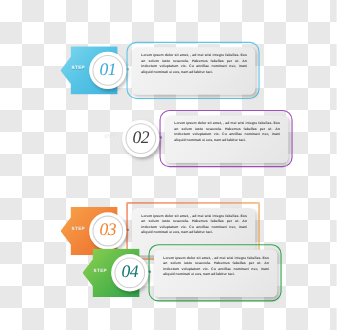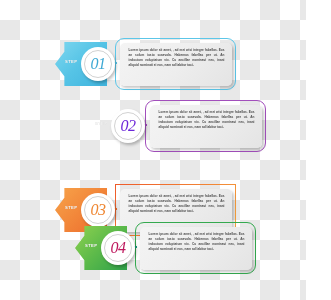--- a/index.html
+++ b/index.html
@@ -135,33 +135,33 @@
   
   #row-1 .arrow { background: linear-gradient(135deg, #7fd7ef 0%, #56c4e6 48%, #3fb3dd 100%); }
   #row-1 .card  { border-color: #5cc6e8; }
   #row-1 .stub  { background: #5cc6e8; }
   #row-1 .num   { color: #3fa9d4; }
 
   
   #row-2 .arrow { background: linear-gradient(135deg, #cf8fd8 0%, #b濃 0%, #bb72c9 50%, #9d4eb5 100%); }
   #row-2 .card  { border-color: #a24fbc; }
   #row-2 .stub  { background: #a24fbc; }
-  #row-2 .num   { color: #6d28d9; }
+  #row-2 .num   { color: #404040; }
 
   
   #row-3 .arrow { background: linear-gradient(135deg, #f7a44b 0%, #f2873a 50%, #ec6a2c 100%); }
   #row-3 .card  { border-color: #ef7d33; border-image: linear-gradient(135deg, #ee5a2a, #f5a93f) 1; }
   #row-3 .stub  { background: #ee6a2c; }
   #row-3 .num   { color: #ef8733; }
 
   
   #row-4 .arrow { background: linear-gradient(135deg, #8fd14f 0%, #5cba4a 50%, #2fa24a 100%); }
   #row-4 .card  { border-color: #34a94f; }
   #row-4 .stub  { background: #1f9e7e; }
-  #row-4 .num   { color: #be185d; }
+  #row-4 .num   { color: #0f766e; }
 </style>
 </head>
 <body>
 
 <div id="canvas">
 
   <div class="step-row" id="row-1">
     <div class="card">
       <div class="card-inner">
         <div class="card-text">Lorem ipsum dolor sit amet, , ad mei wisi integre fabellas. Eos an solum iusto scaevola. Habemus fabellas per ut. An indoctum voluptatum vix. Cu ancillae nominavi nec, inani aliquid nominati ei eos, nam ad labitur taci-</div>

